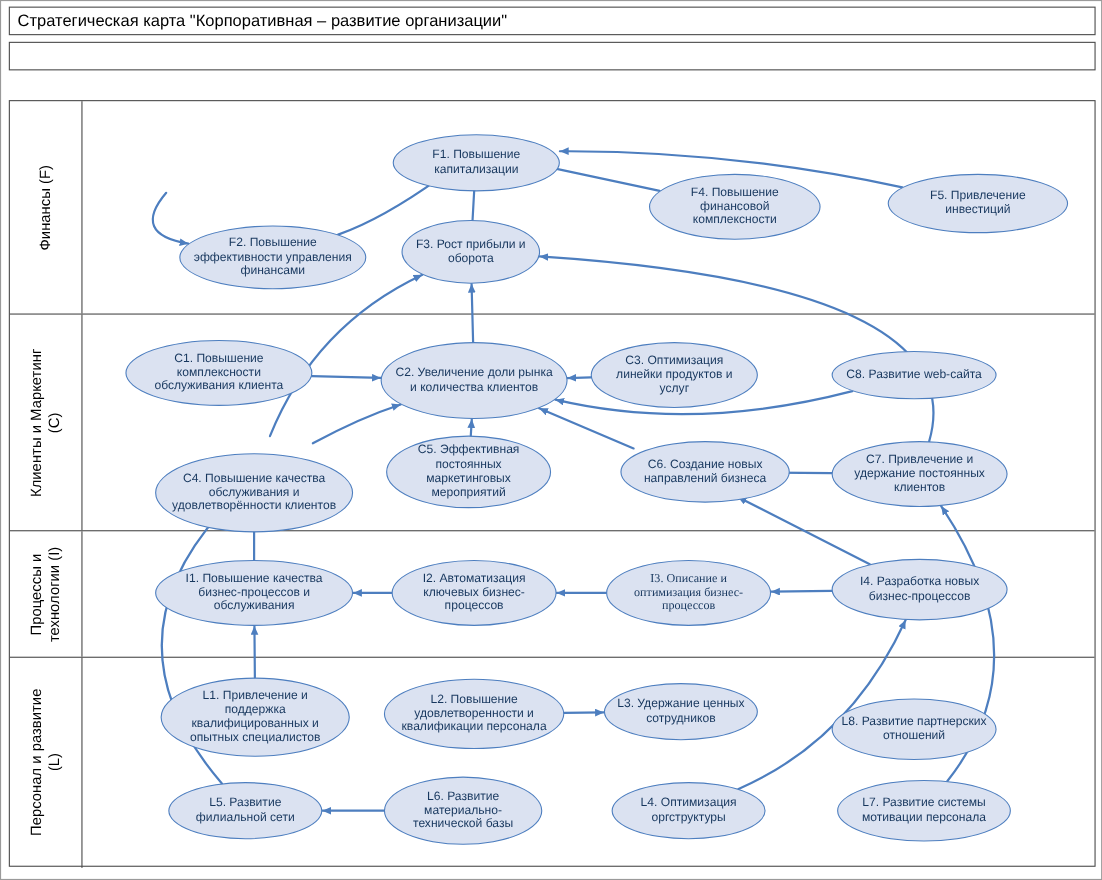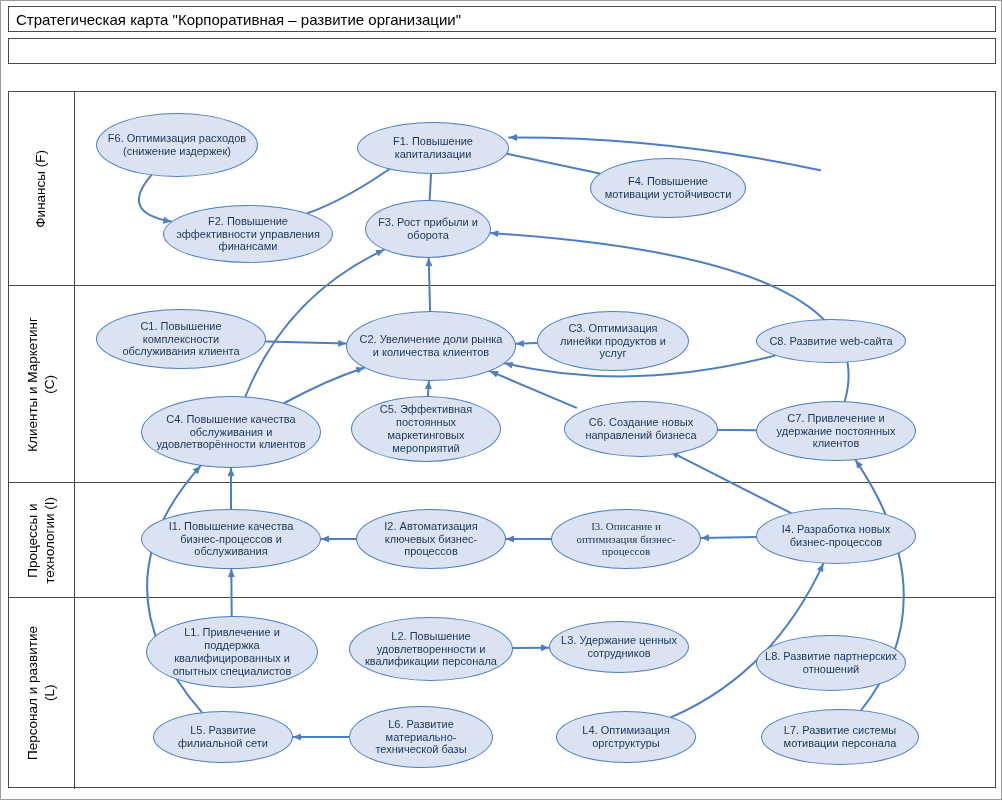--- a/index.html
+++ b/index.html
@@ -111,48 +111,48 @@
         <path d="M 230.7 615.0 Q 230.5 594.5 230.3 568.0" marker-end="url(#arrowhead)" data-name="edge-L1-I1"></path>
         <path d="M 512.0 647.1 Q 524 647 548.0 646.7" marker-end="url(#arrowhead)" data-name="edge-L2-L3"></path>
         <path d="M 670.4 716.2 Q 772 672 822.3 562.6" marker-end="url(#arrowhead)" data-name="edge-L4-I4"></path>
         <path d="M 348.0 736.0 Q 321 736 292.0 736.0" marker-end="url(#arrowhead)" data-name="edge-L6-L5"></path>
         <path d="M 860.3 709.0 Q 948 598 854.6 459.1" marker-end="url(#arrowhead)" data-name="edge-L7-C7"></path>
         <path d="M 200.7 711.2 Q 92 585 199.6 464.9" marker-end="url(#arrowhead)" data-name="edge-L5-C4"></path>
       </g>
   </svg>
 
   <div class="nodes-layer" data-name="nodes-layer">
-      <div class="node" data-name="node-F6" style="left: 95px; top: 112px; width: 162px; height: 64px;">
-        <span data-name="node-label">F6. Оптимизация расходов (снижение издержек)</span>
-      </div>
       <div class="node" data-name="node-F2" style="left: 162px; top: 204px; width: 170px; height: 58px;">
         <span data-name="node-label">F2. Повышение эффективности управления финансами</span>
       </div>
       <div class="node" data-name="node-F1" style="left: 356px; top: 121px; width: 152px; height: 52px;">
         <span data-name="node-label">F1. Повышение капитализации</span>
       </div>
       <div class="node" data-name="node-F3" style="left: 364px; top: 199px; width: 126px; height: 58px;">
         <span data-name="node-label">F3. Рост прибыли и оборота</span>
       </div>
       <div class="node" data-name="node-F4" style="left: 589px; top: 157px; width: 156px; height: 60px;">
-        <span data-name="node-label">F4. Повышение мотивации устойчивости</span>
-      </div>
-      <div class="node" data-name="node-C1" style="left: 95px; top: 308px; width: 170px; height: 60px;">
+        <span data-name="node-label">F4. Повышение финансовой комплексности</span>
+      </div>
+      <div class="node" data-name="node-F5" style="left: 806px; top: 157px; width: 164px; height: 54px;">
+        <span data-name="node-label">F5. Привлечение инвестиций</span>
+      </div>
+      <div class="node" data-name="node-C1" style="left: 113px; top: 308px; width: 170px; height: 60px;">
         <span data-name="node-label">C1. Повышение комплексности обслуживания клиента</span>
       </div>
       <div class="node" data-name="node-C2" style="left: 345px; top: 310px; width: 170px; height: 70px;">
         <span data-name="node-label">C2. Увеличение доли рынка и количества клиентов</span>
       </div>
       <div class="node" data-name="node-C3" style="left: 536px; top: 310px; width: 152px; height: 60px; justify-content: center;">
         <span data-name="node-label">C3. Оптимизация линейки продуктов и услуг</span>
       </div>
       <div class="node" data-name="node-C8" style="left: 755px; top: 318px; width: 150px; height: 44px;">
         <span data-name="node-label">C8. Развитие web-сайта</span>
       </div>
-      <div class="node" data-name="node-C4" style="left: 140px; top: 395px; width: 180px; height: 72px; text-align: center;">
+      <div class="node" data-name="node-C4" style="left: 140px; top: 411px; width: 180px; height: 72px; text-align: center;">
         <span data-name="node-label">C4. Повышение качества обслуживания и удовлетворённости клиентов</span>
       </div>
       <div class="node" data-name="node-C5" style="left: 350px; top: 395px; width: 150px; height: 66px;">
         <span data-name="node-label">C5. Эффективная постоянных маркетинговых мероприятий</span>
       </div>
       <div class="node" data-name="node-C6" style="left: 563px; top: 400px; width: 154px; height: 56px;">
         <span data-name="node-label">C6. Создание новых направлений бизнеса</span>
       </div>
       <div class="node" data-name="node-C7" style="left: 755px; top: 400px; width: 160px; height: 60px;">
         <span data-name="node-label">C7. Привлечение и удержание постоянных клиентов</span>

